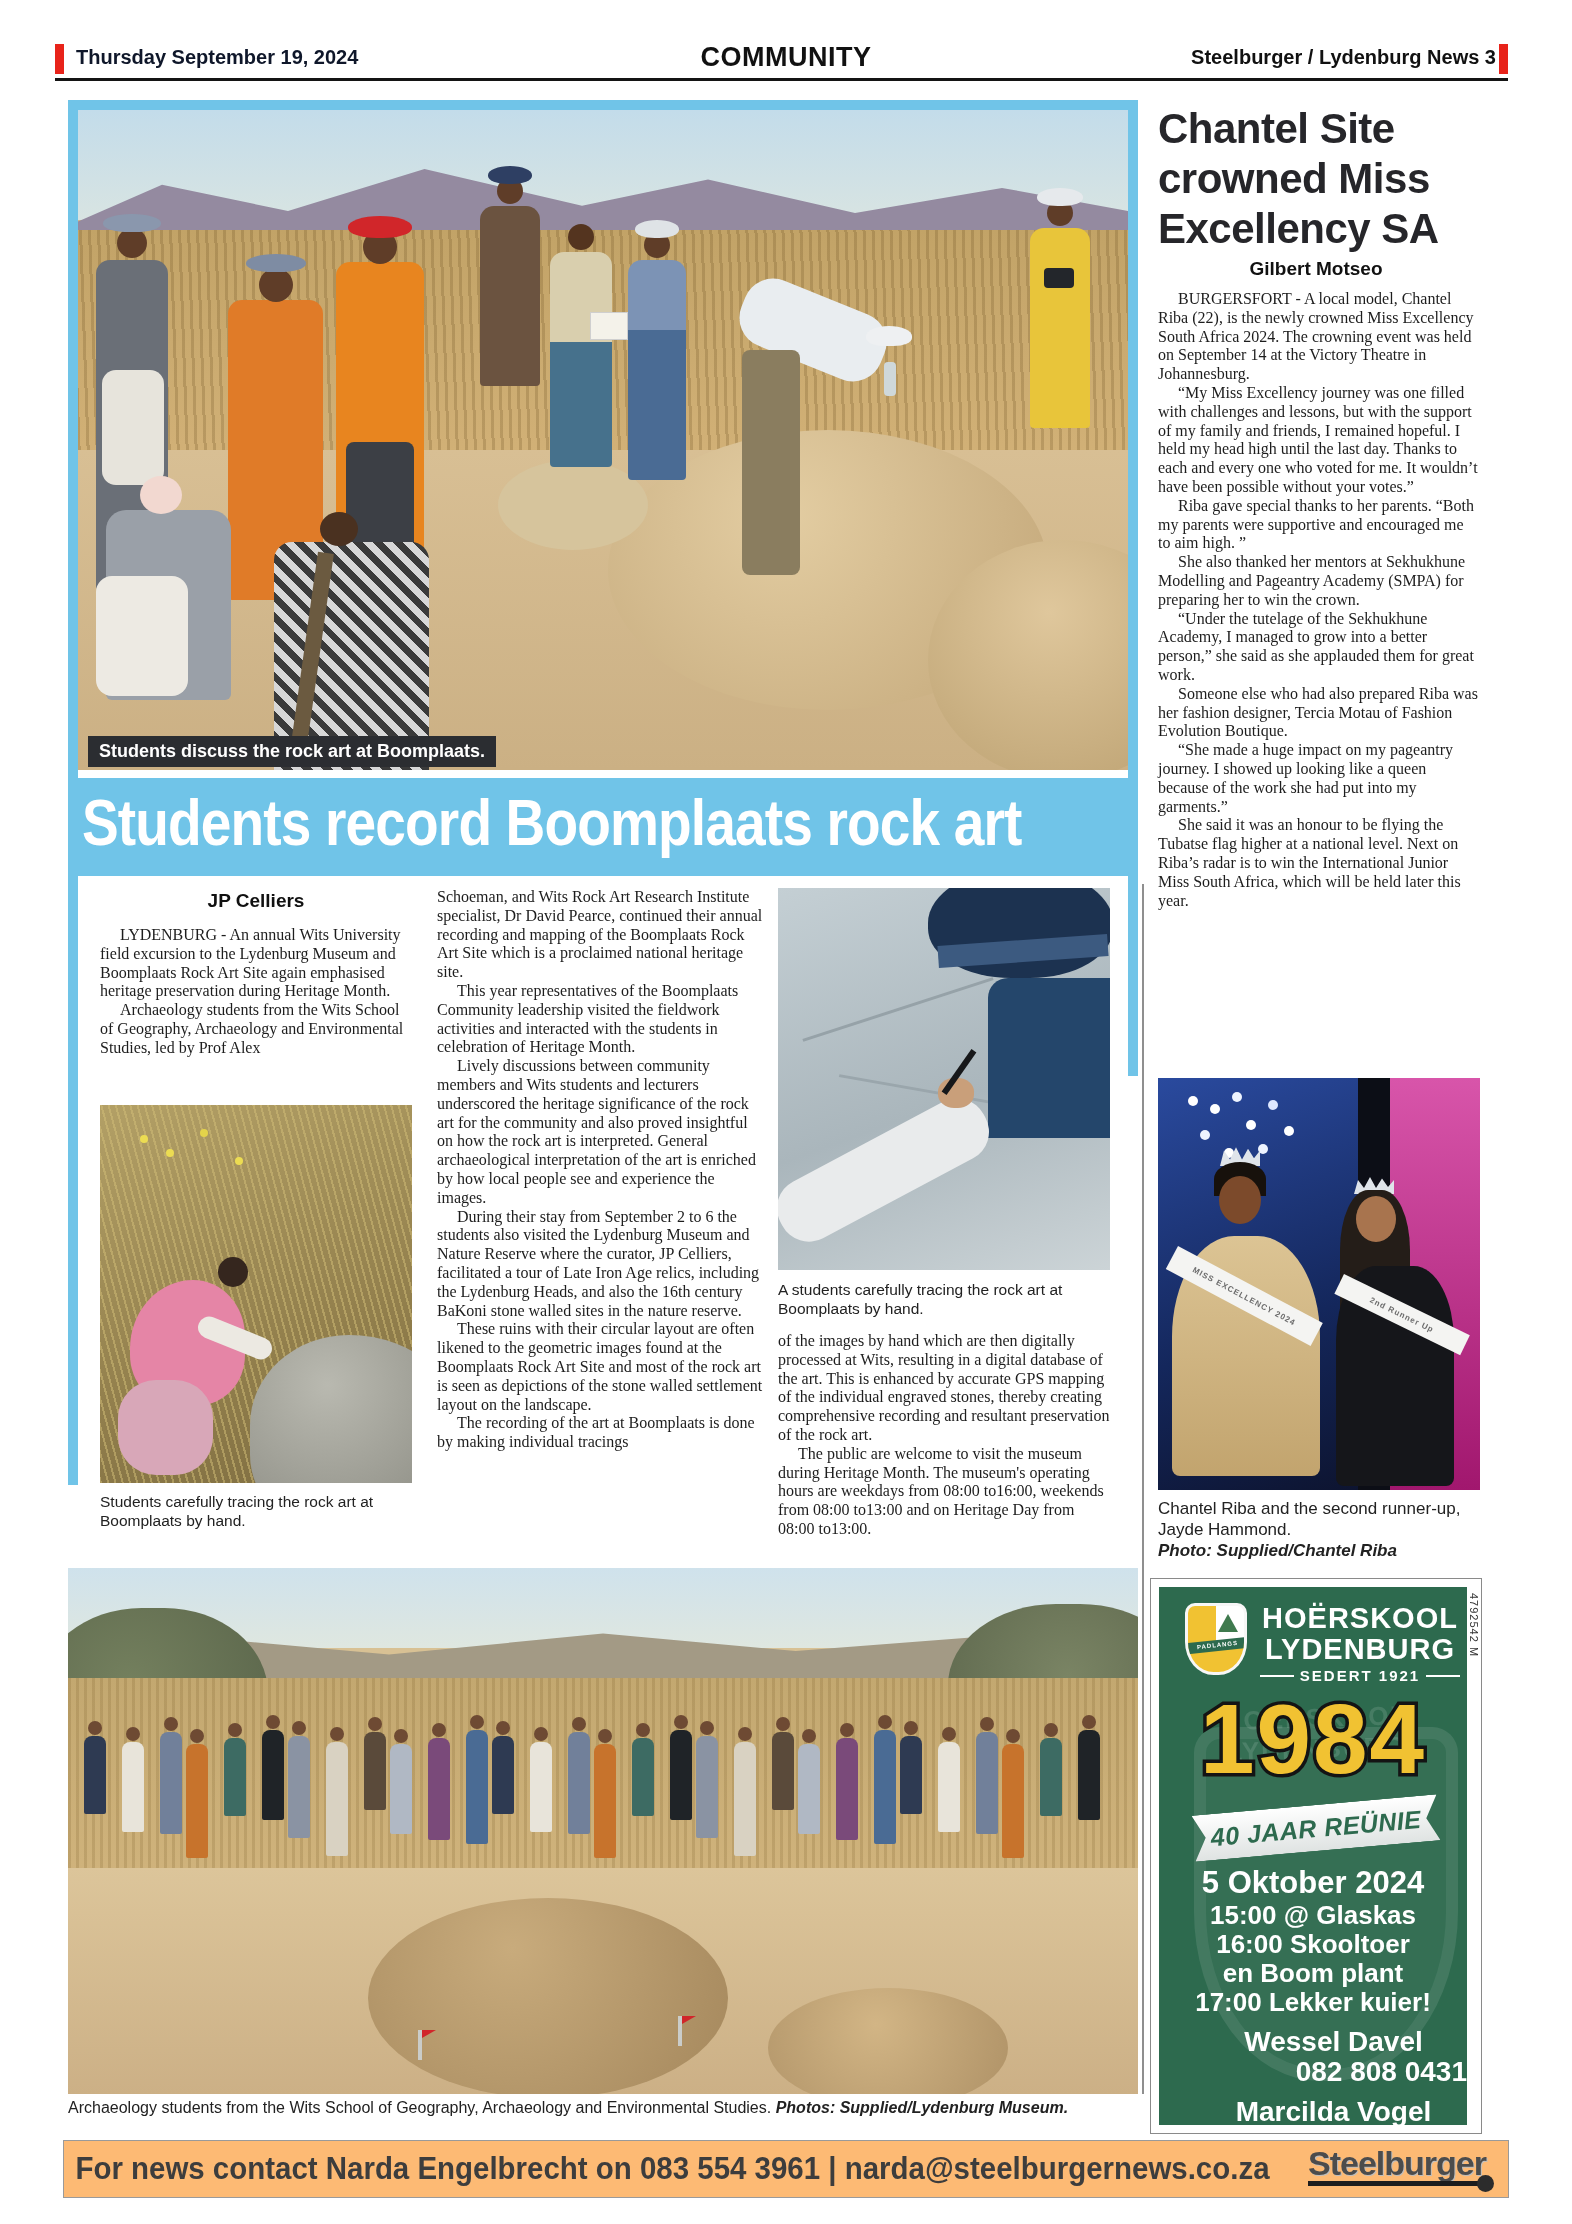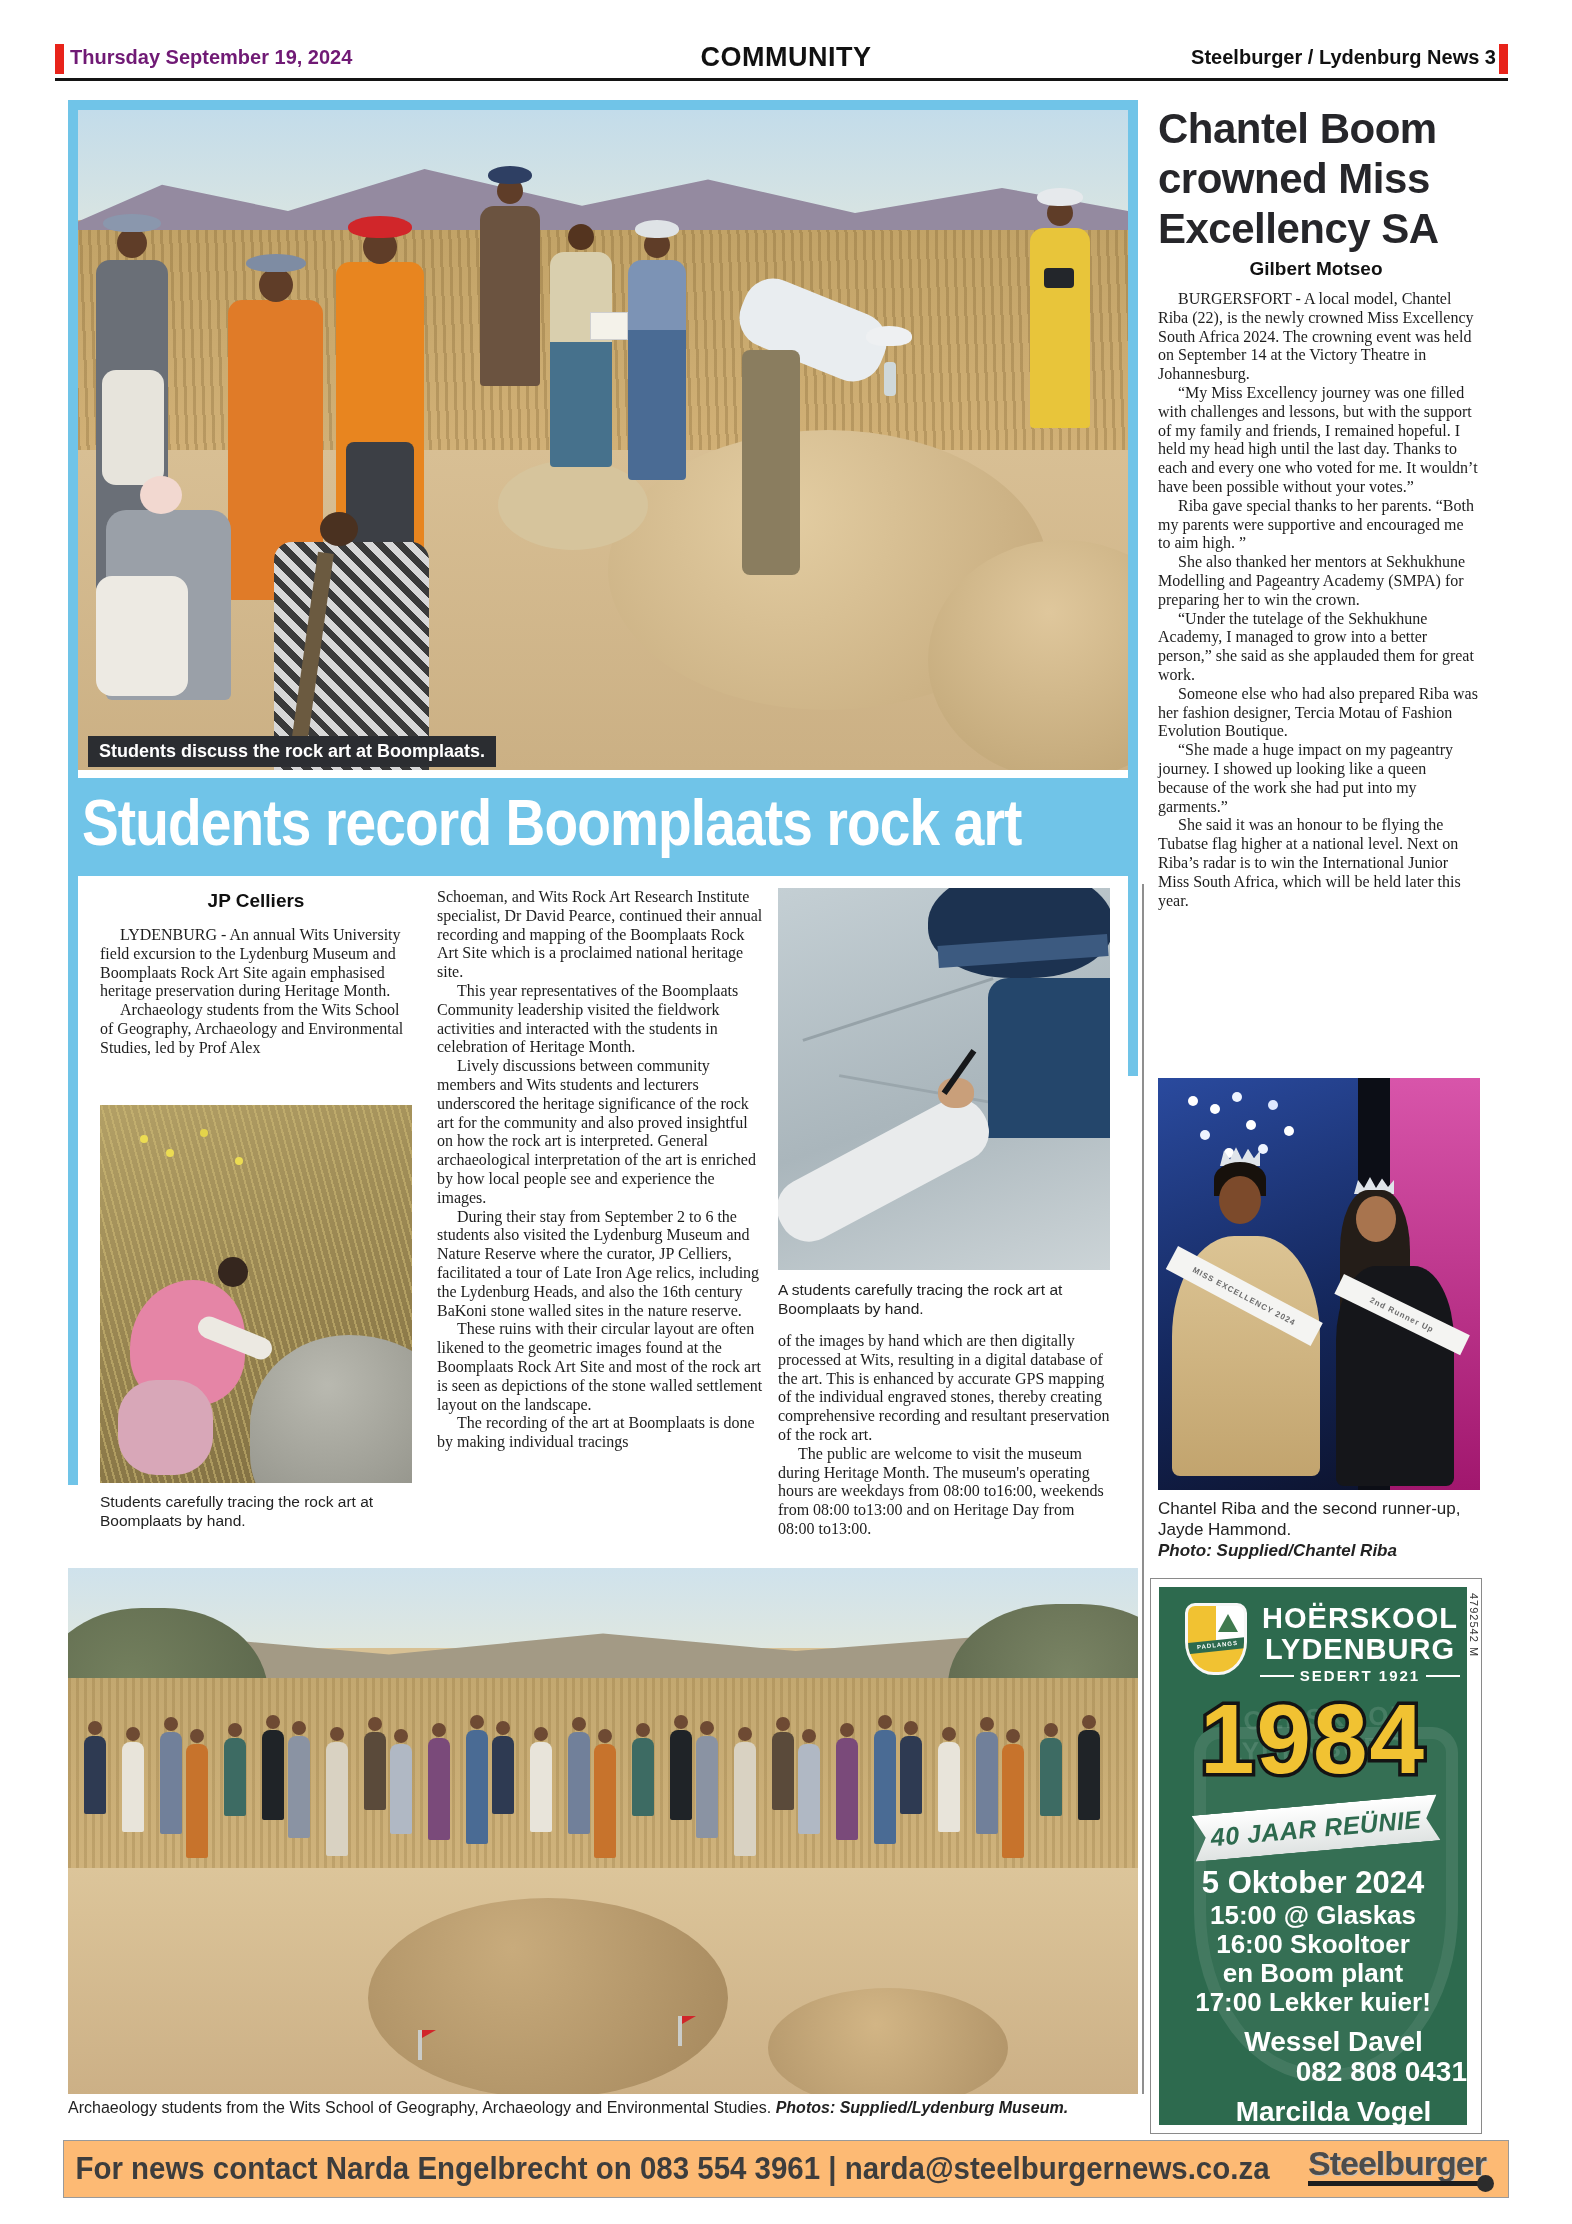--- a/index.html
+++ b/index.html
@@ -2,21 +2,21 @@
 <html><head>
 <meta charset="utf-8">
 <style>
   html,body{margin:0;padding:0;background:#ffffff;}
   #page{position:relative;width:1572px;height:2224px;background:#ffffff;overflow:hidden;
         font-family:"Liberation Sans",sans-serif;color:#1f1f1f;}
   .abs{position:absolute;}
 
   
   .hdr-bar{position:absolute;width:9px;height:30px;background:#e8231a;}
-  .hdr-date{position:absolute;left:70px;top:46px;font-size:20px;font-weight:700;color:#701a75;}
+  .hdr-date{position:absolute;left:76px;top:46px;font-size:20px;font-weight:700;color:#0f172a;}
   .hdr-section{position:absolute;left:0;top:42px;width:100%;text-align:center;
                font-size:27px;font-weight:700;color:#111;letter-spacing:.5px;}
   .hdr-paper{position:absolute;right:76px;top:46px;font-size:20px;font-weight:700;color:#111;}
   .hdr-rule{position:absolute;left:55px;top:78px;width:1453px;height:3px;background:#141414;}
 
   
   .blue{background:#70c4e8;}
   .main-photo{position:absolute;left:78px;top:110px;width:1050px;height:660px;overflow:hidden;background:#cfb88a;}
   .photo-cap{position:absolute;left:88px;top:736px;background:#2b2d31;color:#fff;
              font-size:18px;font-weight:700;padding:5px 11px;}
@@ -218,21 +218,21 @@
   </div>
   <div class="abs capt" style="left:778px;top:1280px;width:320px;">A students carefully tracing the rock art at Boomplaats by hand.</div>
 
   <div class="col serif" style="left:778px;top:1332px;width:334px;">
     <p class="noindent">of the images by hand which are then digitally processed at Wits, resulting in a digital database of the art. This is enhanced by accurate GPS mapping of the individual engraved stones, thereby creating comprehensive recording and resultant preservation of the rock art.</p>
     <p>The public are welcome to visit the museum during Heritage Month. The museum's operating hours are weekdays from 08:00 to16:00, weekends from 08:00 to13:00 and on Heritage Day from 08:00 to13:00.</p>
   </div>
 
   <div class="vrule" style="left:1142px;top:884px;height:1210px;"></div>
 
-  <div class="r-headline">Chantel Boom crowned Miss Excellency SA</div>
+  <div class="r-headline">Chantel Site crowned Miss Excellency SA</div>
   <div class="r-byline byline">Gilbert Motseo</div>
   <div class="col serif" style="left:1158px;top:290px;width:322px;">
     <p>BURGERSFORT - A local model, Chantel Riba (22), is the newly crowned Miss Excellency South Africa 2024. The crowning event was held on September 14 at the Victory Theatre in Johannesburg.</p>
     <p>“My Miss Excellency journey was one filled with challenges and lessons, but with the support of my family and friends, I remained hopeful. I held my head high until the last day. Thanks to each and every one who voted for me. It wouldn’t have been possible without your votes.”</p>
     <p>Riba gave special thanks to her parents. “Both my parents were supportive and encouraged me to aim high. ”</p>
     <p>She also thanked her mentors at Sekhukhune Modelling and Pageantry Academy (SMPA) for preparing her to win the crown.</p>
     <p>“Under the tutelage of the Sekhukhune Academy, I managed to grow into a better person,” she said as she applauded them for great work.</p>
     <p>Someone else who had also prepared Riba was her fashion designer, Tercia Motau of Fashion Evolution Boutique.</p>
     <p>“She made a huge impact on my pageantry journey. I showed up looking like a queen because of the work she had put into my garments.”</p>
     <p>She said it was an honour to be flying the Tubatse flag higher at a national level. Next on Riba’s radar is to win the International Junior Miss South Africa, which will be held later this year.</p>

